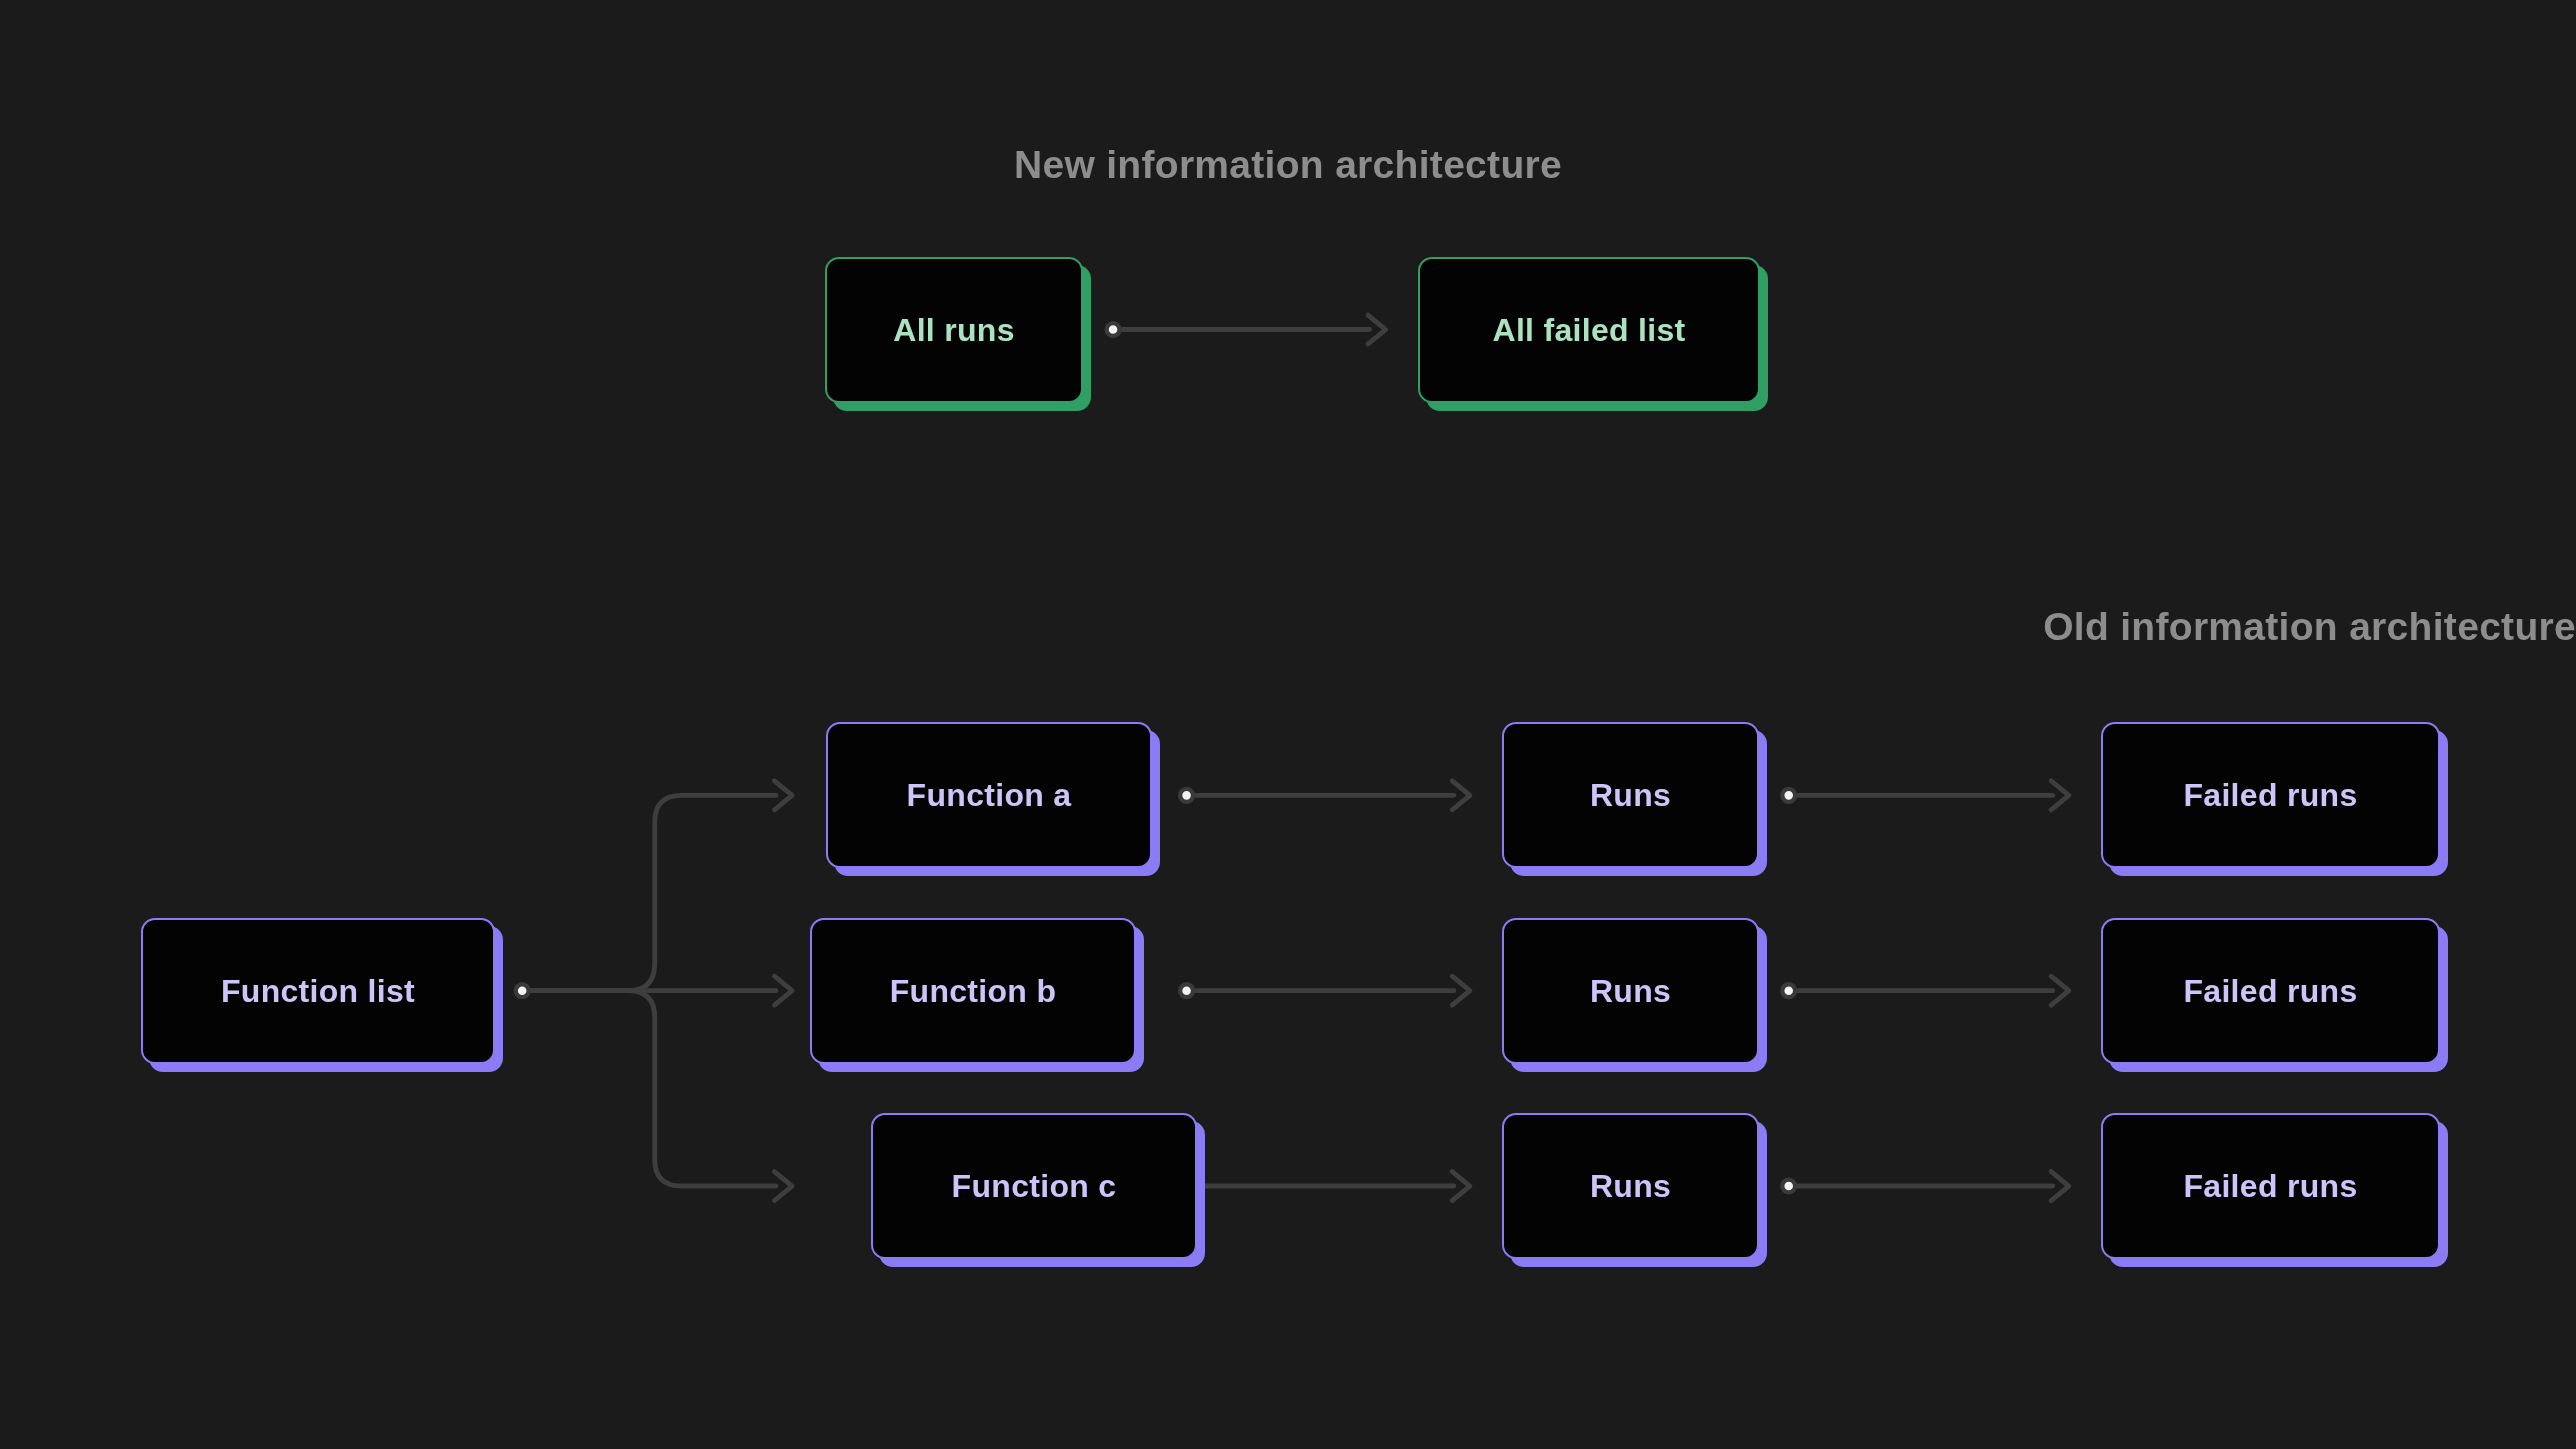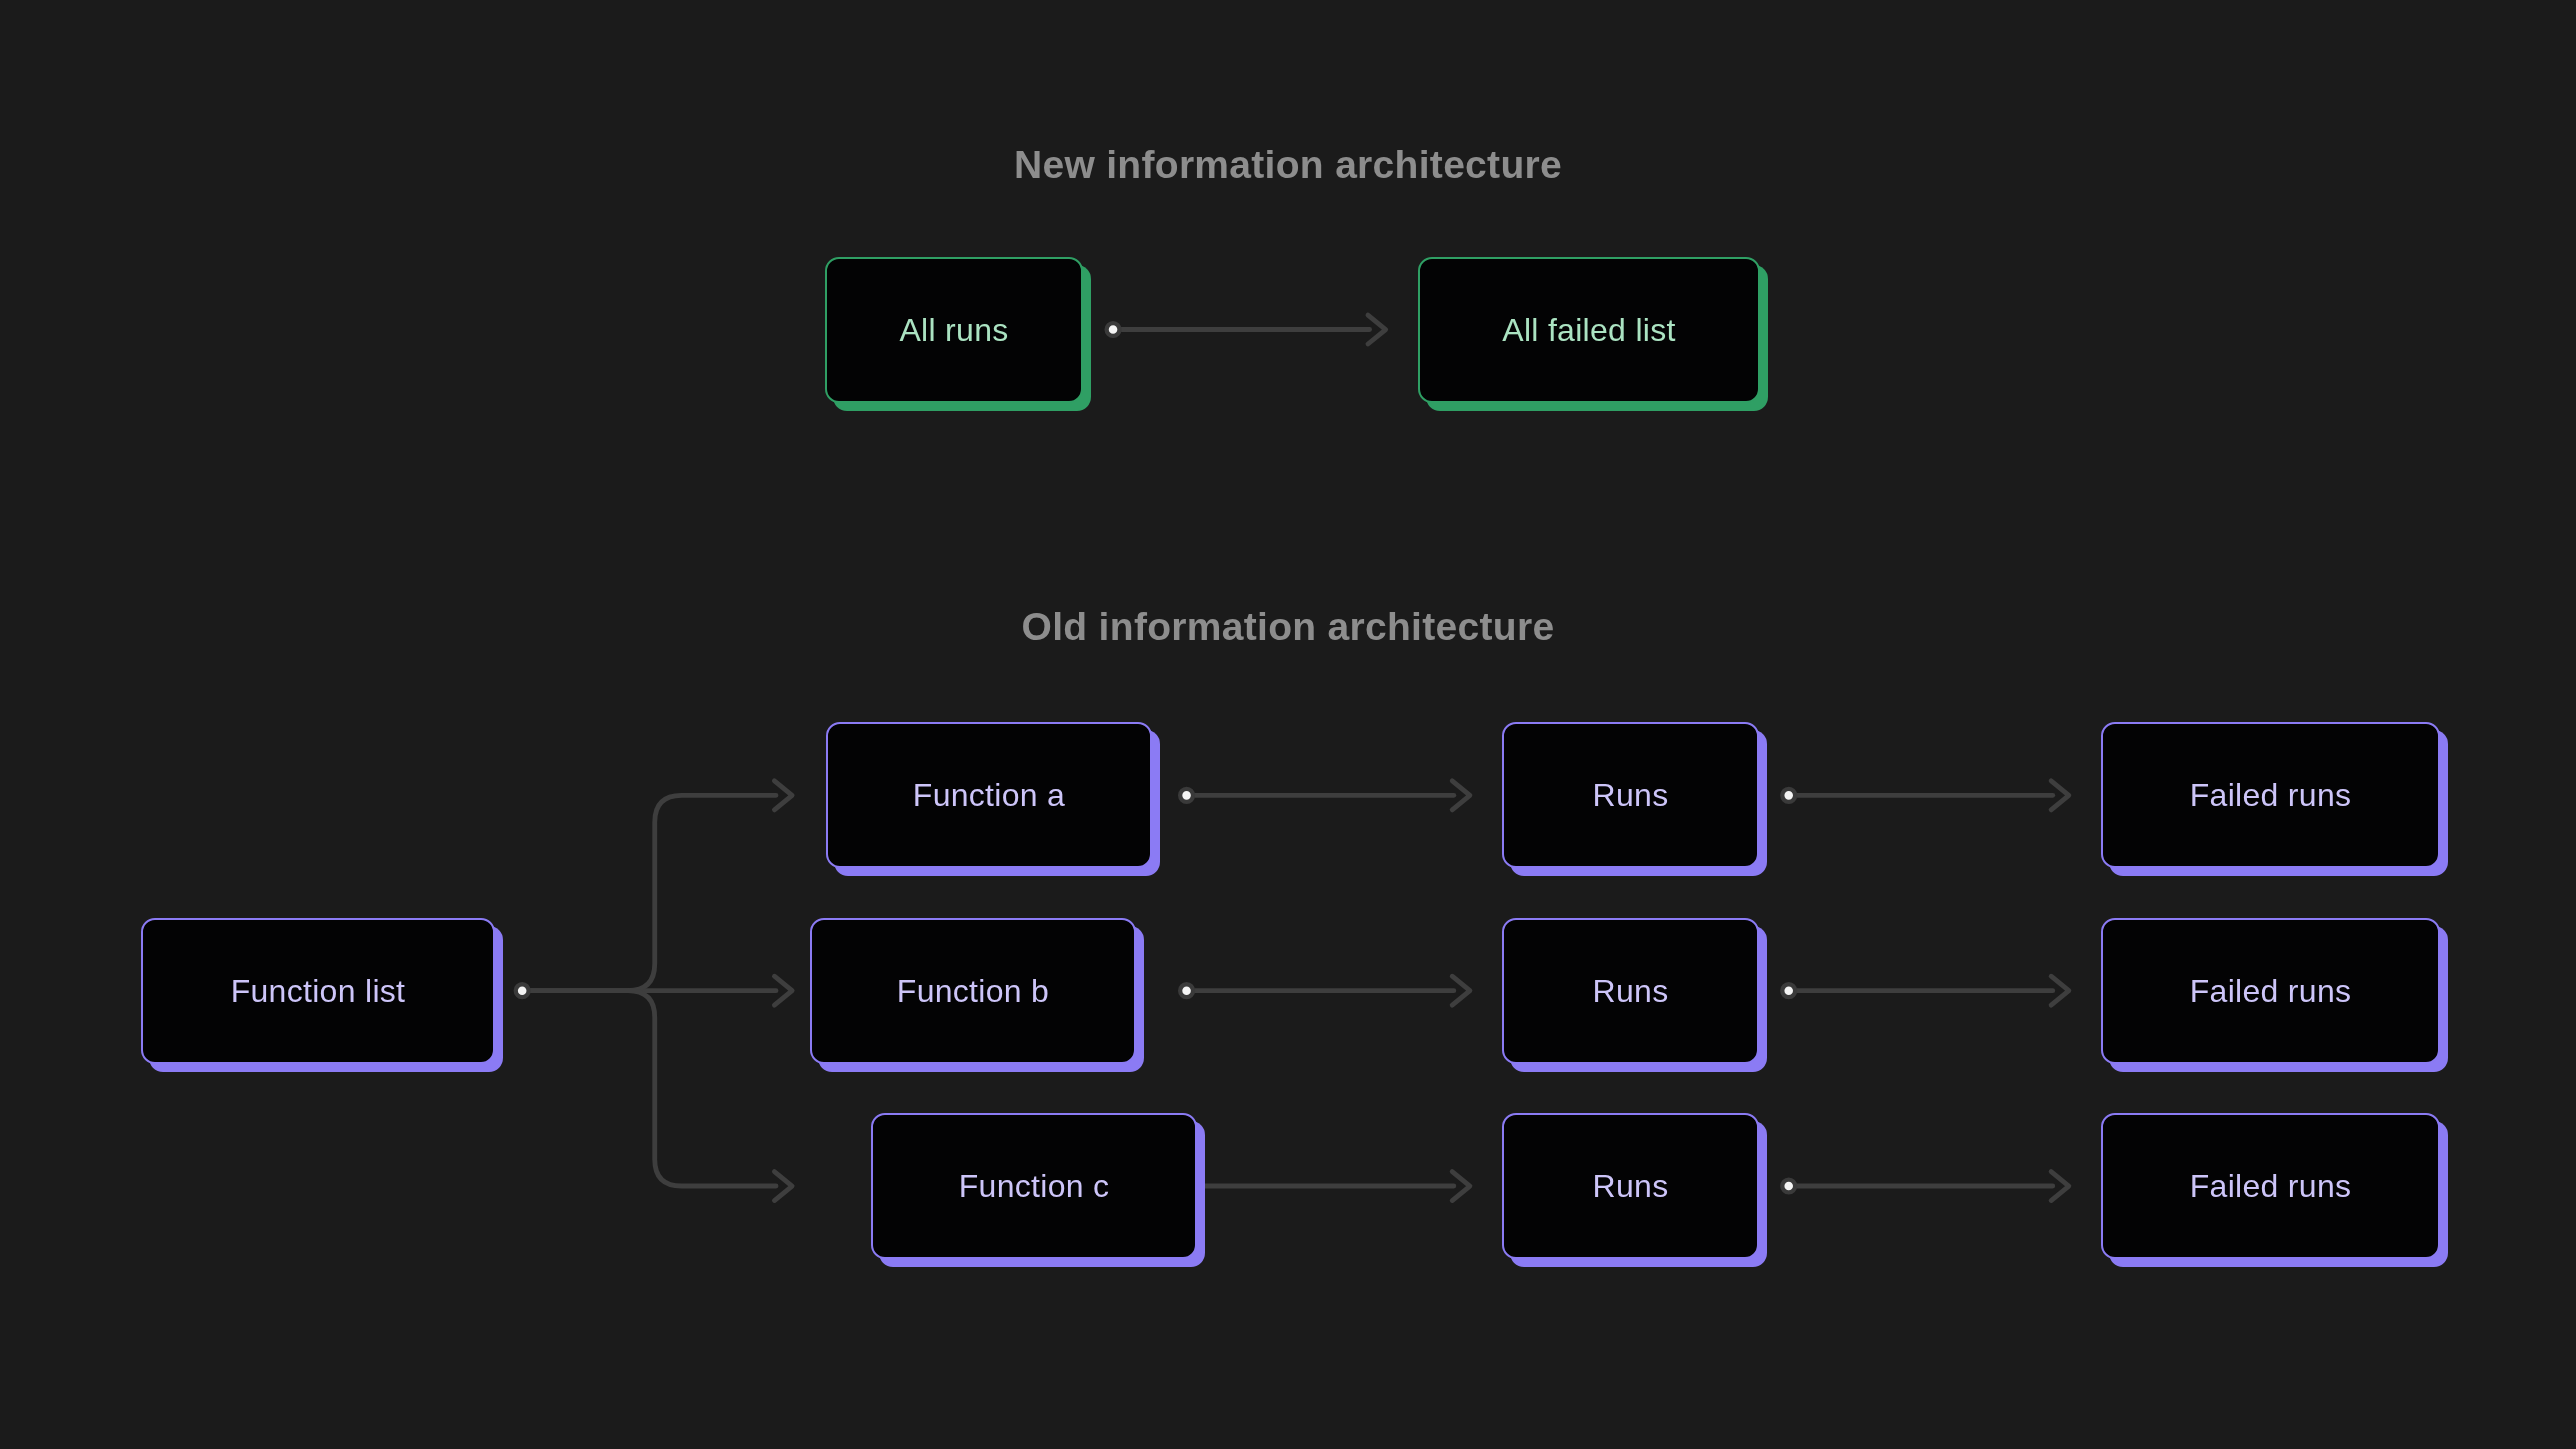--- a/index.html
+++ b/index.html
@@ -43,30 +43,30 @@
   .section-title{
     position:absolute;left:0;width:2576px;
     text-align:center;
     font-size:39px;
     font-weight:600;
     color:var(--title);
     letter-spacing:0.3px;
     line-height:1.1;
   }
   .title-new{top:144px;}
-  .title-old{top:606px;}
+  .title-old{top:606px;text-align:right;}
   .node{
     position:absolute;
     background:var(--node-fill);
     border-radius:14px;
     display:flex;
     align-items:center;
     justify-content:center;
     font-size:32px;
-    font-weight:400;
+    font-weight:700;
     letter-spacing:0.3px;
     white-space:nowrap;
     text-align:right;
   }
   .node.green{
     border:2.1px solid var(--green);
     box-shadow:8px 8px 0 var(--green);
     color:var(--green-text);
   }
   .node.purple{

